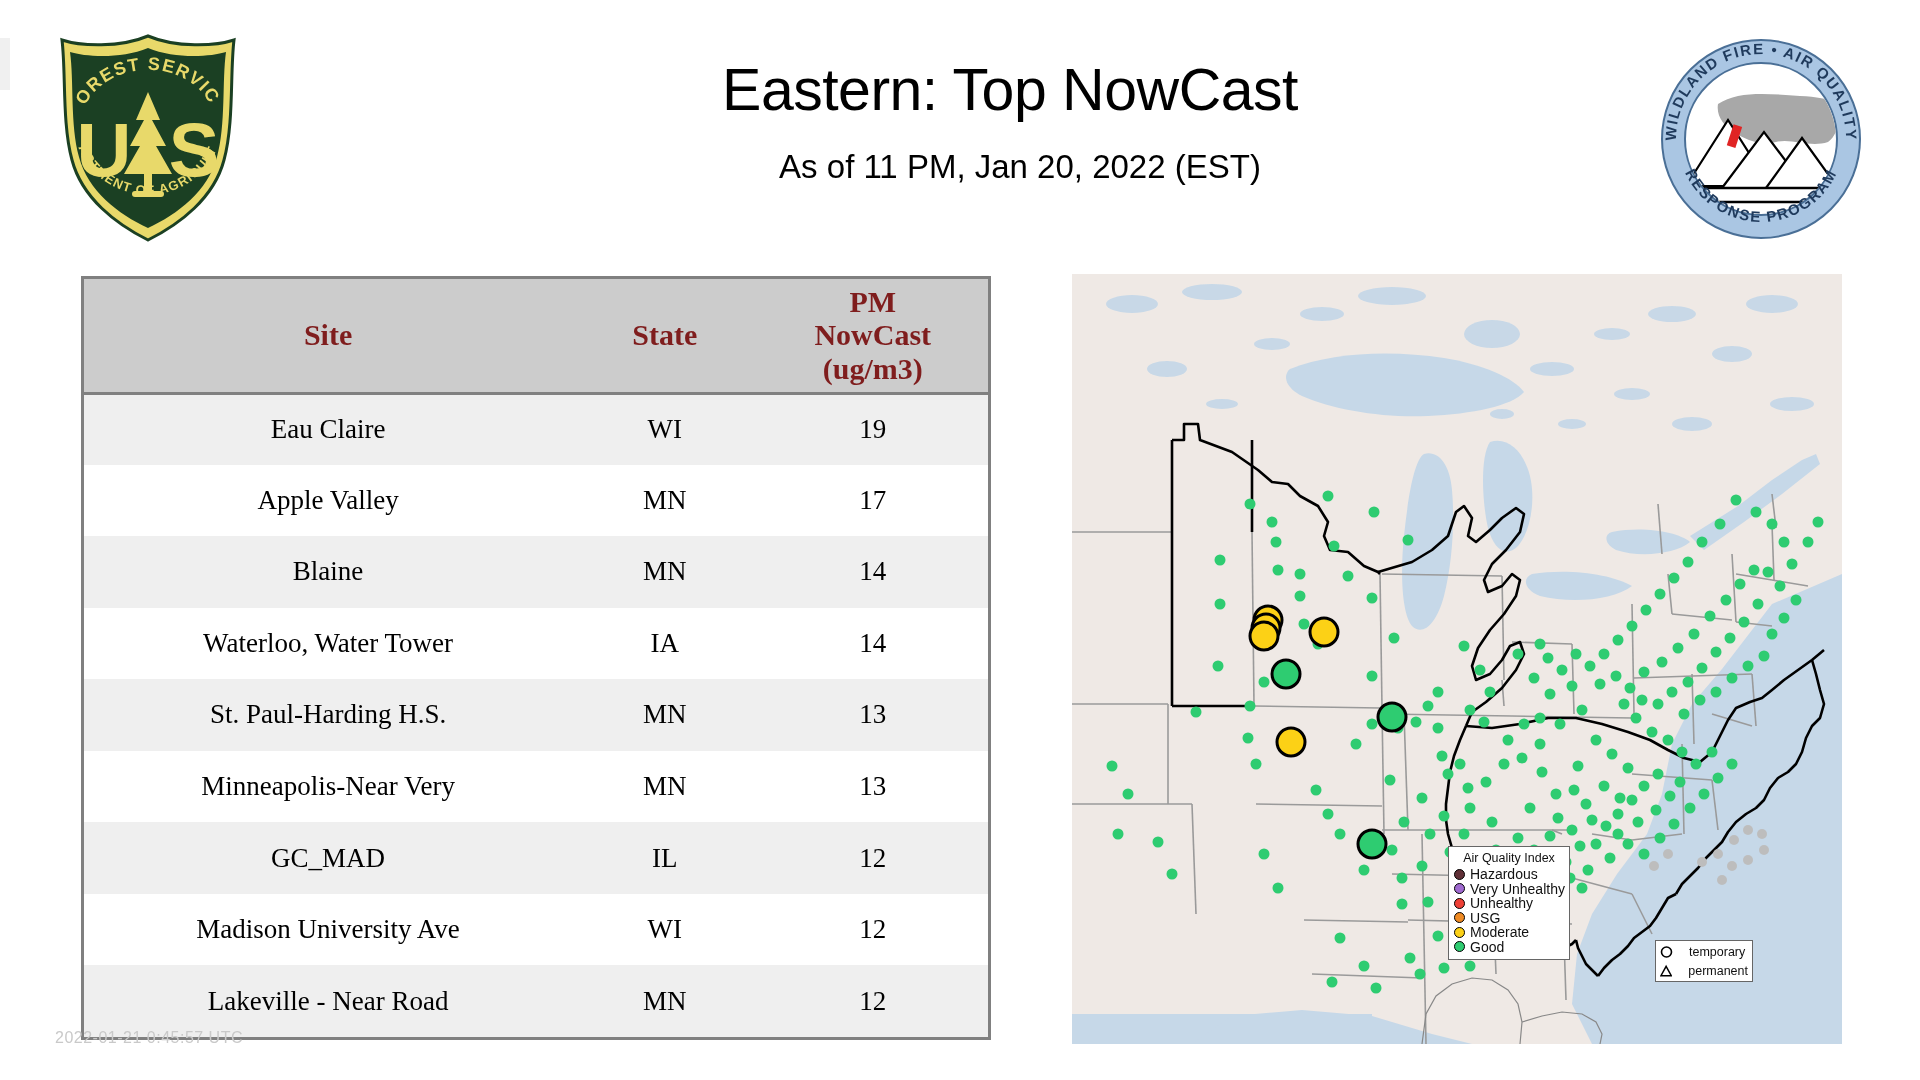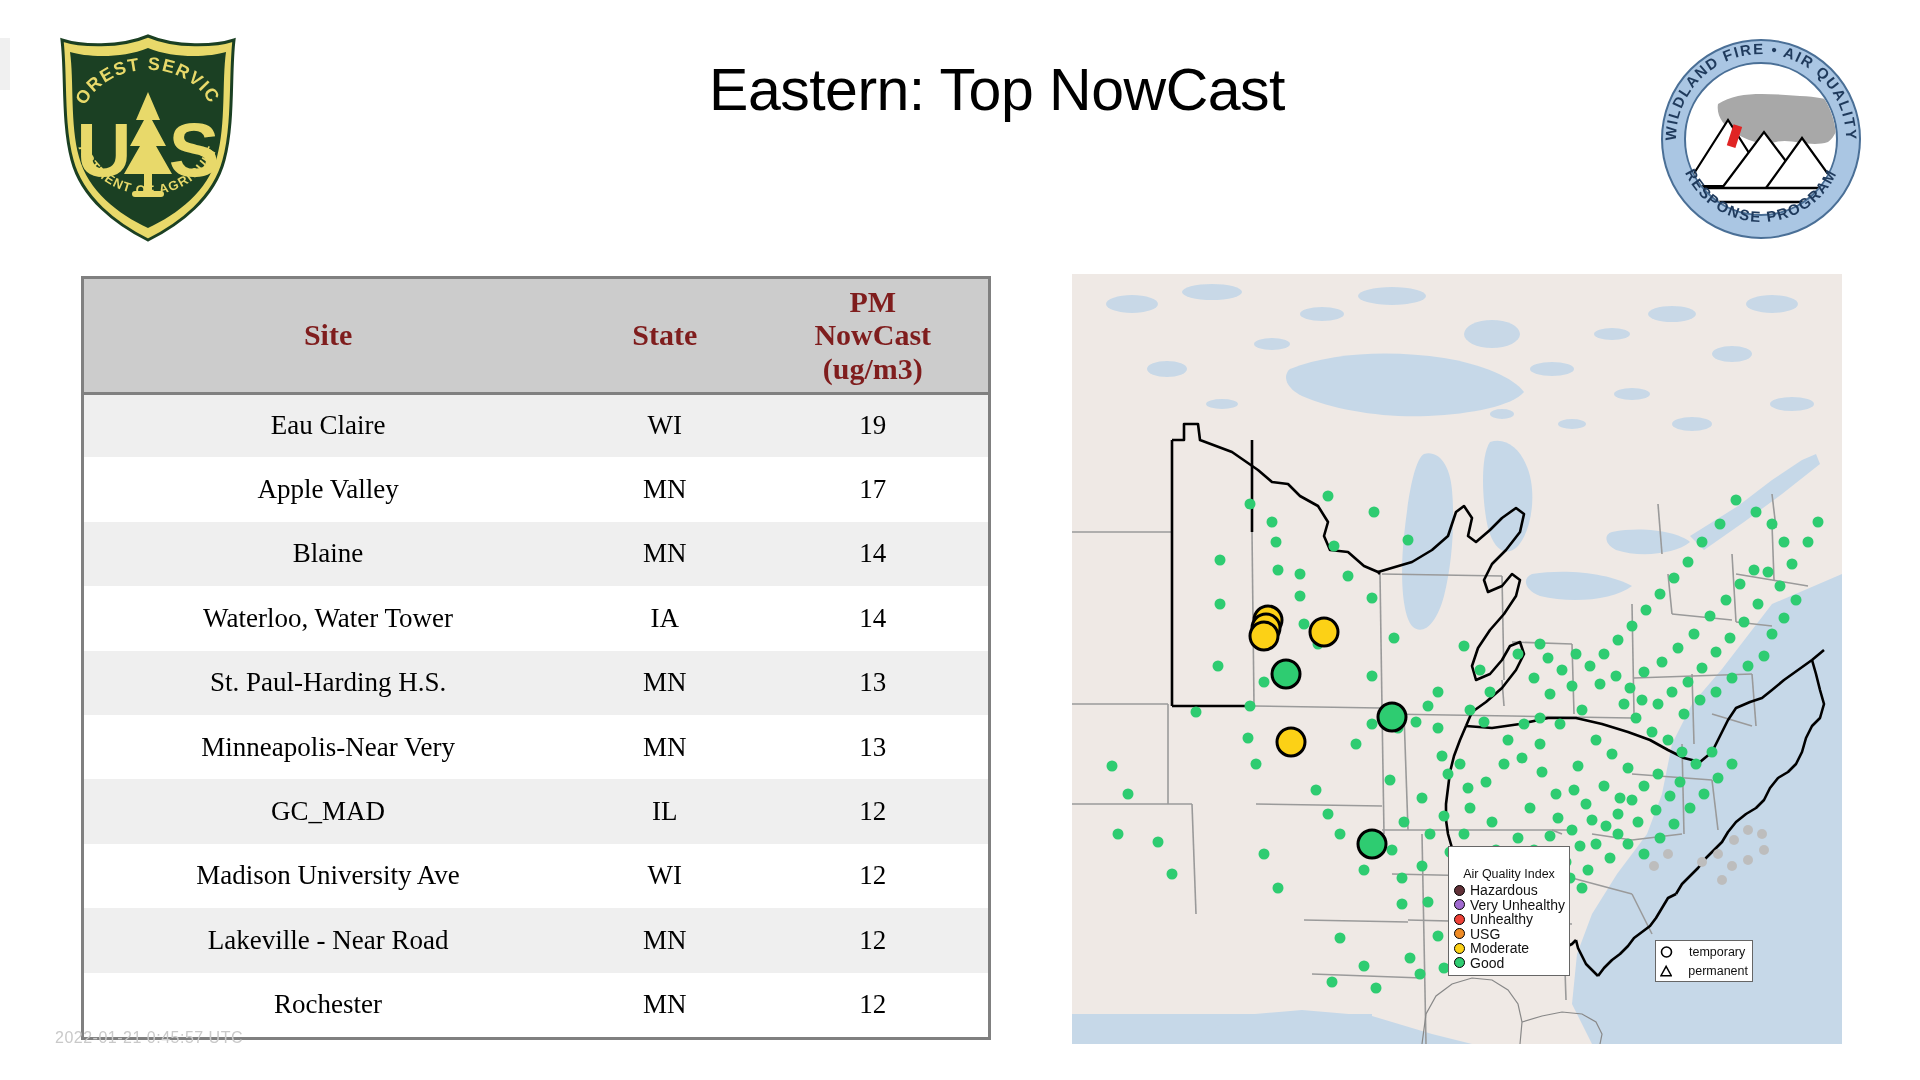--- a/index.html
+++ b/index.html
@@ -15,21 +15,21 @@
   .left-notch { position:absolute; left:0; top:38px; width:10px; height:52px; background:#f0f0f0; }
 
   
   .fs-logo { position:absolute; left:48px; top:28px; width:200px; height:220px; }
 
   
   .wf-logo { position:absolute; left:1660px; top:38px; width:202px; height:202px; }
 
   
   .title {
-    position:absolute; left:397px; top:60px; width:1200px;
+    position:absolute; left:410px; top:60px; width:1200px;
     text-align:center; font-size:59px; font-weight:400; color:#000;
     letter-spacing:-0.5px; line-height:1.05;
     font-family:"Liberation Sans", sans-serif;
   }
   .subtitle {
     position:absolute; left:420px; top:148px; width:1200px;
     text-align:center; font-size:33px; font-weight:400; color:#000;
     font-family:"Liberation Sans", sans-serif;
   }
 
@@ -65,21 +65,21 @@
 
   
   .map-wrap {
     position:absolute; left:1072px; top:274px;
     width:770px; height:770px; overflow:hidden; background:#f0ece9;
   }
   .map-svg { display:block; width:770px; height:770px; }
 
   .legend-box {
     position:absolute; left:1448px; top:846px; width:122px;
-    background:#ffffff; border:1.4px solid #666; padding:20px 5px 5px 5px;
+    background:#ffffff; border:1.4px solid #666; padding:4px 5px 5px 5px;
     font-family:"Liberation Sans", sans-serif;
   }
   .legend-title { font-size:12.5px; color:#111; text-align:center; margin-bottom:2px; }
   .legend-row { display:flex; align-items:center; gap:5px; height:14.5px; }
   .legend-dot { width:11px; height:11px; border-radius:50%; border:1.2px solid #000; flex:0 0 auto; }
   .legend-label { font-size:14px; color:#111; white-space:nowrap; line-height:1; }
 
   .marker-box {
     position:absolute; left:1655px; top:940px; width:98px; height:42px;
     background:#ffffff; border:1.4px solid #666; padding:2px 4px;
@@ -142,20 +142,21 @@
         <textPath href="#wfArcTop" startOffset="50%" text-anchor="middle">WILDLAND FIRE • AIR QUALITY</textPath>
       </text>
       <path id="wfArcBot" d="M 18 101 A 83 83 0 0 0 184 101" fill="none"></path>
       <text font-family="Liberation Sans, sans-serif" font-size="15" font-weight="bold" fill="#1f3a5c" letter-spacing="1.6">
         <textPath href="#wfArcBot" startOffset="50%" text-anchor="middle">RESPONSE PROGRAM</textPath>
       </text>
     </svg>
   </div>
 
   <div class="title">Eastern: Top NowCast</div>
+  <div class="subtitle">As of 11 PM, Jan 20, 2022 (EST)</div>
 
   <div class="table-wrap">
     <table class="aqi">
       <colgroup>
           <col class="c-site">
           <col class="c-state">
           <col class="c-val">
         </colgroup>
       <thead>
         <tr>
@@ -208,25 +209,20 @@
           <td>IL</td>
           <td>12</td>
         </tr>
         <tr>
           <td>Madison University Ave</td>
           <td>WI</td>
           <td>12</td>
         </tr>
         <tr>
           <td>Lakeville - Near Road</td>
-          <td>MN</td>
-          <td>12</td>
-        </tr>
-        <tr>
-          <td>Rochester</td>
           <td>MN</td>
           <td>12</td>
         </tr>
       </tbody>
     </table>
   </div>
 
   <div class="map-wrap">
     <svg class="map-svg" viewBox="0 0 770 770">
 

